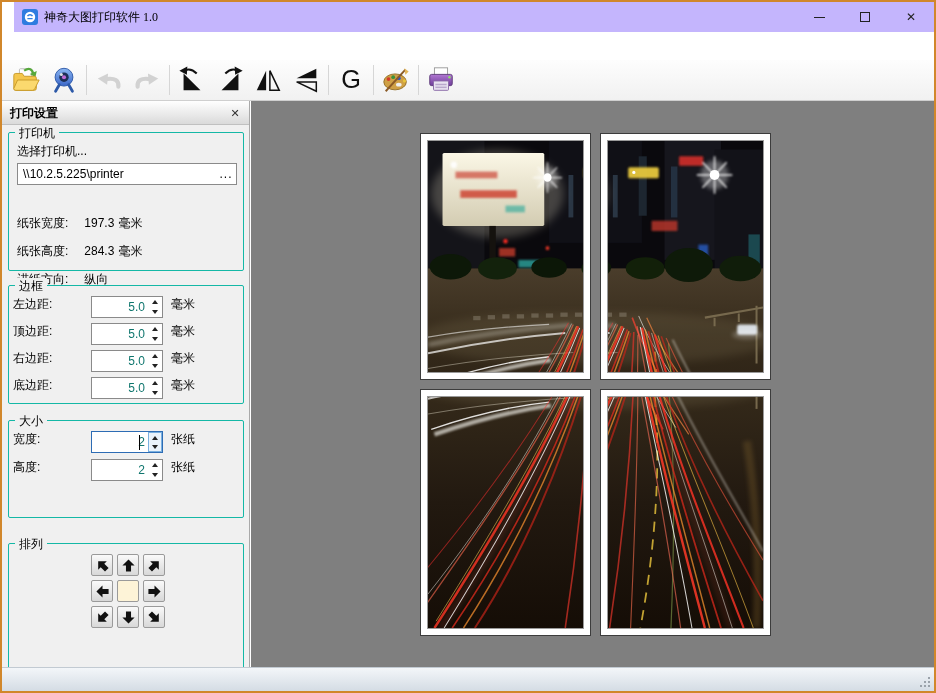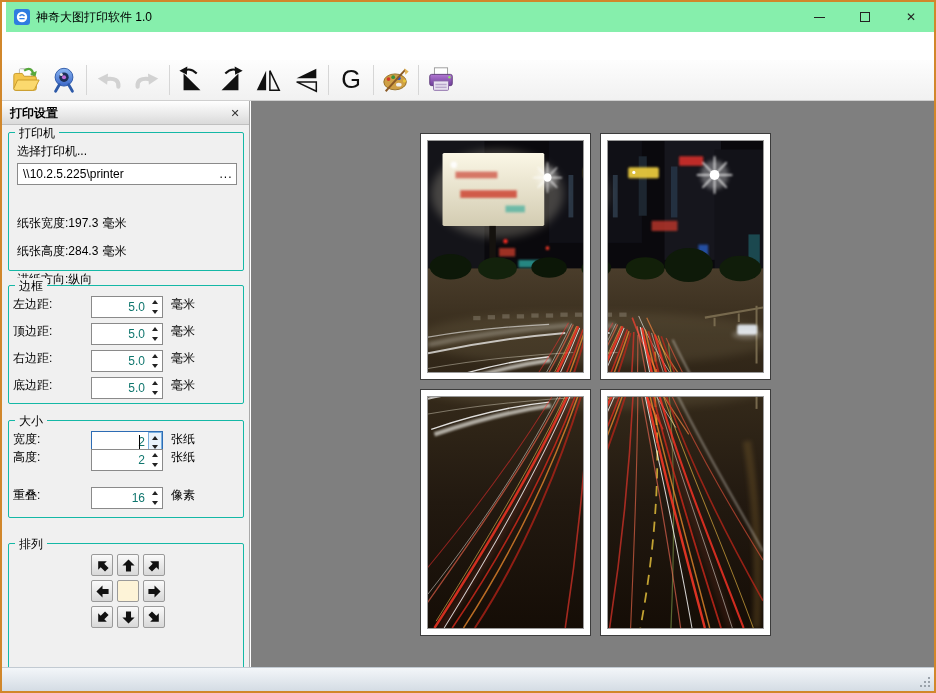--- a/index.html
+++ b/index.html
@@ -3,21 +3,21 @@
 <meta charset="utf-8">
 <style>
   * { margin:0; padding:0; box-sizing:border-box; }
   html,body { background:#555; }
   body { font-family:"Liberation Sans","DejaVu Sans",sans-serif; }
 
   .window { position:relative; width:936px; height:693px; background:#fff;
             border:2px solid #d1872b; overflow:hidden; }
 
   
-  .titlebar { position:absolute; left:4px; right:0; top:0; height:30px; background:#86efac; }
+  .titlebar { position:absolute; left:12px; right:0; top:0; height:30px; background:#c4b5fd;font-family:Liberation Serif, serif; }
   .app-icon { position:absolute; left:8px; top:7px; width:16px; height:16px; }
   .title-text { position:absolute; left:30px; top:0; line-height:30px; font-size:12px; color:#000; }
   .win-controls { position:absolute; right:0; top:0; height:30px; display:flex; }
   .win-btn { width:46px; height:30px; display:flex; align-items:center; justify-content:center; color:#222; }
   .glyph-min { width:11px; height:1px; background:#222; }
   .glyph-max { width:10px; height:10px; border:1px solid #222; }
   .glyph-close { font-size:12px; line-height:1; }
 
   
   .menubar { position:absolute; left:0; right:0; top:30px; height:28px; background:#fff;
@@ -49,21 +49,21 @@
   #g-size    { top:319px; height:98px;  }
   #g-arrange { top:442px; height:135px; }
 
   .link-label { position:absolute; left:8px; top:10px; font-size:12px; color:#000; }
   .printer-field { position:absolute; left:8px; top:30px; width:220px; height:22px; background:#fff;
                    border:1px solid #8a8a8a; display:flex; align-items:center; }
   .printer-field input { flex:1; border:none; outline:none; background:transparent;
                          font:12px "Liberation Sans","DejaVu Sans",sans-serif; padding:0 5px; color:#000; }
   .browse-dots { width:20px; text-align:center; font-size:12px; color:#000; letter-spacing:1px; }
   .info-line { position:absolute; left:8px; font-size:12px; color:#000; }
-  .info-line .v { margin-left:0; } .info-line .u { margin-left:4px; }
+  .info-line .v { margin-left:16px; } .info-line .u { margin-left:4px; }
 
   .form-row { position:absolute; left:4px; height:22px; display:flex; font-size:12px; color:#000; }
   .form-row .lbl { width:78px; }
   .spin { width:72px; height:22px; background:#fff; border:1px solid #8a8a8a; display:flex; position:relative; }
   .spin input { flex:1; min-width:0; border:none; outline:none; background:transparent; text-align:right;
                 font:12px "Liberation Sans","DejaVu Sans",sans-serif; padding:0 3px; color:#0f766e; }
   .spin-btns { width:14px; display:flex; flex-direction:column; }
   .spin-b { flex:1; display:flex; align-items:center; justify-content:center; }
   .spin-b i { display:block; width:0; height:0; border-left:3px solid transparent; border-right:3px solid transparent; }
   .spin-up i   { border-bottom:4px solid #222; }
@@ -462,49 +462,34 @@
               <div class="spin-b spin-up">
                 <i></i>
               </div>
               <div class="spin-b spin-down">
                 <i></i>
               </div>
             </div>
         </div>
         <span class="unit">张纸</span>
       </div>
-      <div class="form-row" style="top:28px">
+      <div class="form-row" style="top:38px">
         <span class="lbl">高度:</span>
         <div class="spin">
           <input readonly="" value="2" style="">
           <div class="spin-btns">
               <div class="spin-b spin-up">
                 <i></i>
               </div>
               <div class="spin-b spin-down">
                 <i></i>
               </div>
             </div>
         </div>
         <span class="unit">张纸</span>
-      </div>
-      <div class="form-row" style="top:66px">
-        <span class="lbl">重叠:</span>
-        <div class="spin">
-          <input readonly="" value="16" style="">
-          <div class="spin-btns">
-              <div class="spin-b spin-up">
-                <i></i>
-              </div>
-              <div class="spin-b spin-down">
-                <i></i>
-              </div>
-            </div>
-        </div>
-        <span class="unit">像素</span>
       </div>
     </div>
 
     <div class="group" id="g-arrange">
       <span class="group-title">排列</span>
       <div class="arrange-grid">
         <div class="dir-btn">
             <svg viewBox="0 0 16 16" class="r315">
               <polygon points="8,1.5 14.5,8 10.7,8 10.7,14.5 5.3,14.5 5.3,8 1.5,8" fill="#111"></polygon>
             </svg>

